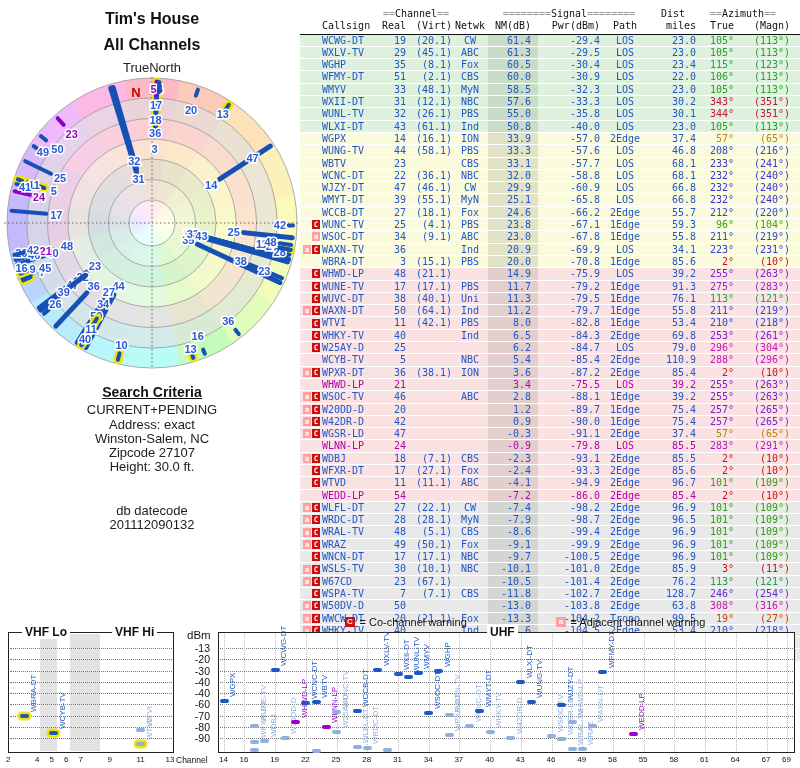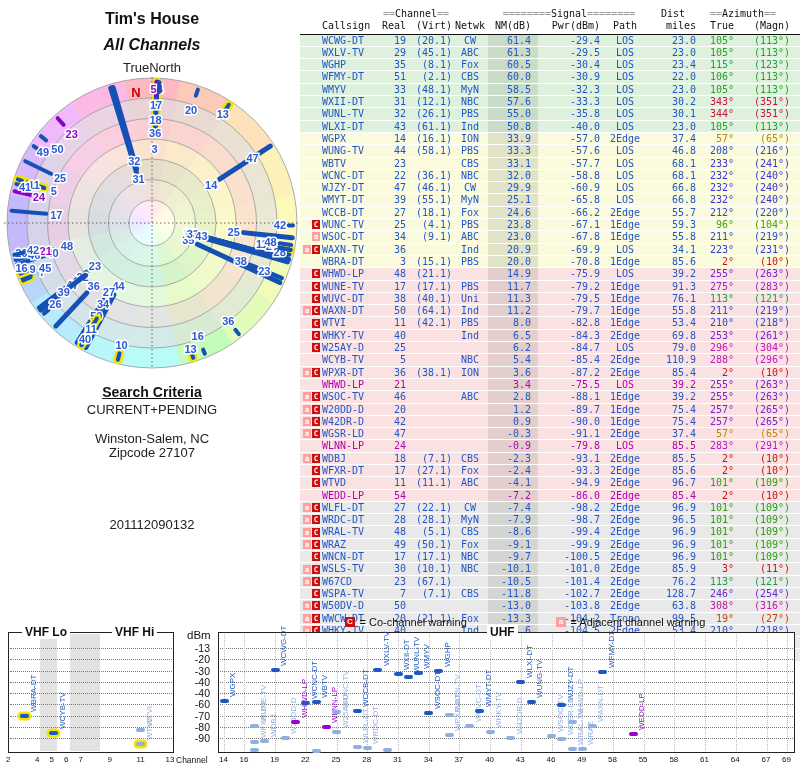--- a/index.html
+++ b/index.html
@@ -49,21 +49,21 @@
   .marker{position:absolute;width:9px;height:4px;border-radius:2px;}
   .marker.yel{box-shadow:0 0 0 2.5px #f2e400;}
   .vlabel{position:absolute;font-size:8px;white-space:nowrap;transform:rotate(-90deg);transform-origin:0 0;}
 </style>
 </head>
 <body>
 
 <div id="page">
 
   <div class="abs ptitle" style="top:10px;">Tim's House</div>
-  <div class="abs ptitle" style="top:36px;font-style:italic;">All Channels</div>
+  <div class="abs ptitle" style="top:36px;">All Channels</div>
   <div class="abs tnorth" style="top:60px;">TrueNorth</div>
 
   <svg id="polar" class="abs" style="left:2px;top:75px;" width="300" height="296" viewBox="0 0 300 296">
       <circle cx="150" cy="148" r="145" fill="#ededed"></circle>
       <circle cx="150" cy="148" r="125" fill="#e2e2e2"></circle>
       <circle cx="150" cy="148" r="104.5" fill="#f9dcdc"></circle>
       <circle cx="150" cy="148" r="84" fill="#f8f8d6"></circle>
       <circle cx="150" cy="148" r="64" fill="#dff0d4"></circle>
       <circle cx="150" cy="148" r="43.5" fill="#eaf6e1"></circle>
       <circle cx="150" cy="148" r="23" fill="#ffffff"></circle>
@@ -239,22 +239,25 @@
       <text x="23.11345613614192" y="115.61586903215608" text-anchor="middle" fill="#2b5ad4" font-family="&quot;Liberation Sans&quot;,sans-serif" font-size="11px" font-weight="bold" stroke="#ffffff" stroke-width="3" paint-order="stroke">41</text>
       <line x1="31.74744991969517" y1="71.20589606288124" x2="37.35522067226228" y2="74.84762497050923" stroke="#1550b4" stroke-width="4" stroke-linecap="round"></line>
       <text x="40.97282616709485" y="81.19692544804654" text-anchor="middle" fill="#2b5ad4" font-family="&quot;Liberation Sans&quot;,sans-serif" font-size="11px" font-weight="bold" stroke="#ffffff" stroke-width="3" paint-order="stroke">49</text>
       <line x1="55.652584503401" y1="43.21657960768741" x2="61.65970452198765" y2="49.88816227841072" stroke="#8800cc" stroke-width="4" stroke-linecap="round"></line>
       <text x="69.70432723693702" y="62.82262094271269" text-anchor="middle" fill="#9900cc" font-family="&quot;Liberation Sans&quot;,sans-serif" font-size="11px" font-weight="bold" stroke="#ffffff" stroke-width="3" paint-order="stroke">23</text>
       <text x="134" y="22" fill="#cc0000" font-size="13px" font-weight="bold" font-family="&quot;Liberation Sans&quot;,sans-serif" text-anchor="middle">N</text>
     </svg>
 
   <div class="abs crit-title" style="top:384px;">Search Criteria</div>
   <div class="abs crit-line" style="top:402px;">CURRENT+PENDING</div>
+  <div class="abs crit-line" style="top:417px;">Address: exact</div>
   <div class="abs crit-line" style="top:431px;">Winston-Salem, NC</div>
   <div class="abs crit-line" style="top:445px;">Zipcode 27107</div>
+  <div class="abs crit-line" style="top:459px;">Height: 30.0 ft.</div>
+  <div class="abs crit-line" style="top:503px;">db datecode</div>
   <div class="abs crit-line" style="top:517px;">201112090132</div>
 
   <div id="sigtable" class="abs">
     <div id="thead">
         <div class="trow hrow"><span style="width:80px"></span><span style="width:72px;text-align:center"><span class="eq">==</span>Channel<span class="eq">==</span></span><span style="width:36px"></span><span style="width:162px;text-align:center"><span class="eq">========</span>Signal<span class="eq">========</span></span><span style="width:46px;text-align:center">Dist</span><span style="width:94px;text-align:center"><span class="eq">==</span>Azimuth<span class="eq">==</span></span></div>
         <div class="trow hrow"><span class="c-warn"></span><span class="c-cs">Callsign</span><span class="c-real">Real</span><span class="c-virt">(Virt)</span><span class="c-net">Netwk</span><span class="c-nm" style="background:none">NM(dB)</span><span class="c-pwr">Pwr(dBm)</span><span class="c-path">Path</span><span class="c-dist">miles</span><span class="c-true">True</span><span class="c-magn">(Magn)</span></div>
       </div>
     <div class="hline"></div>
     <div id="tbody">
         <div class="trow" style="background: rgb(221, 241, 220);"><span class="c-warn"></span><span class="c-cs" style="color:#2256c7">WCWG-DT</span><span class="c-real" style="color:#2256c7">19</span><span class="c-virt" style="color:#2256c7">(20.1)</span><span class="c-net" style="color:#2256c7">CW</span><span class="c-nm" style="color:#2256c7">61.4</span><span class="c-pwr" style="color:#2256c7">-29.4</span><span class="c-path" style="color:#2256c7">LOS</span><span class="c-dist" style="color:#2256c7">23.0</span><span class="c-true" style="color:#28a028">105°</span><span class="c-magn" style="color:#28a028">(113°)</span></div>

